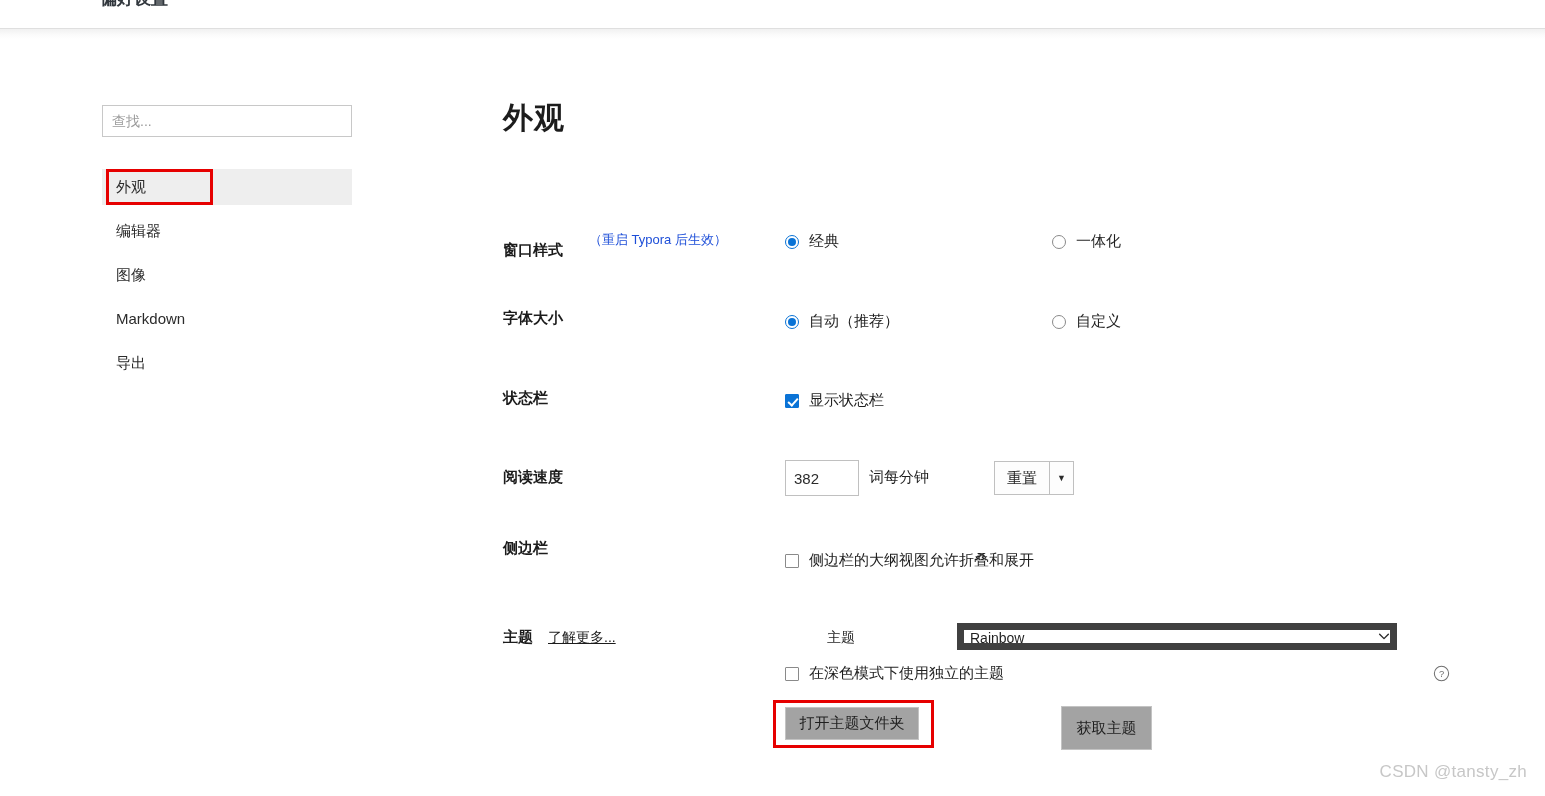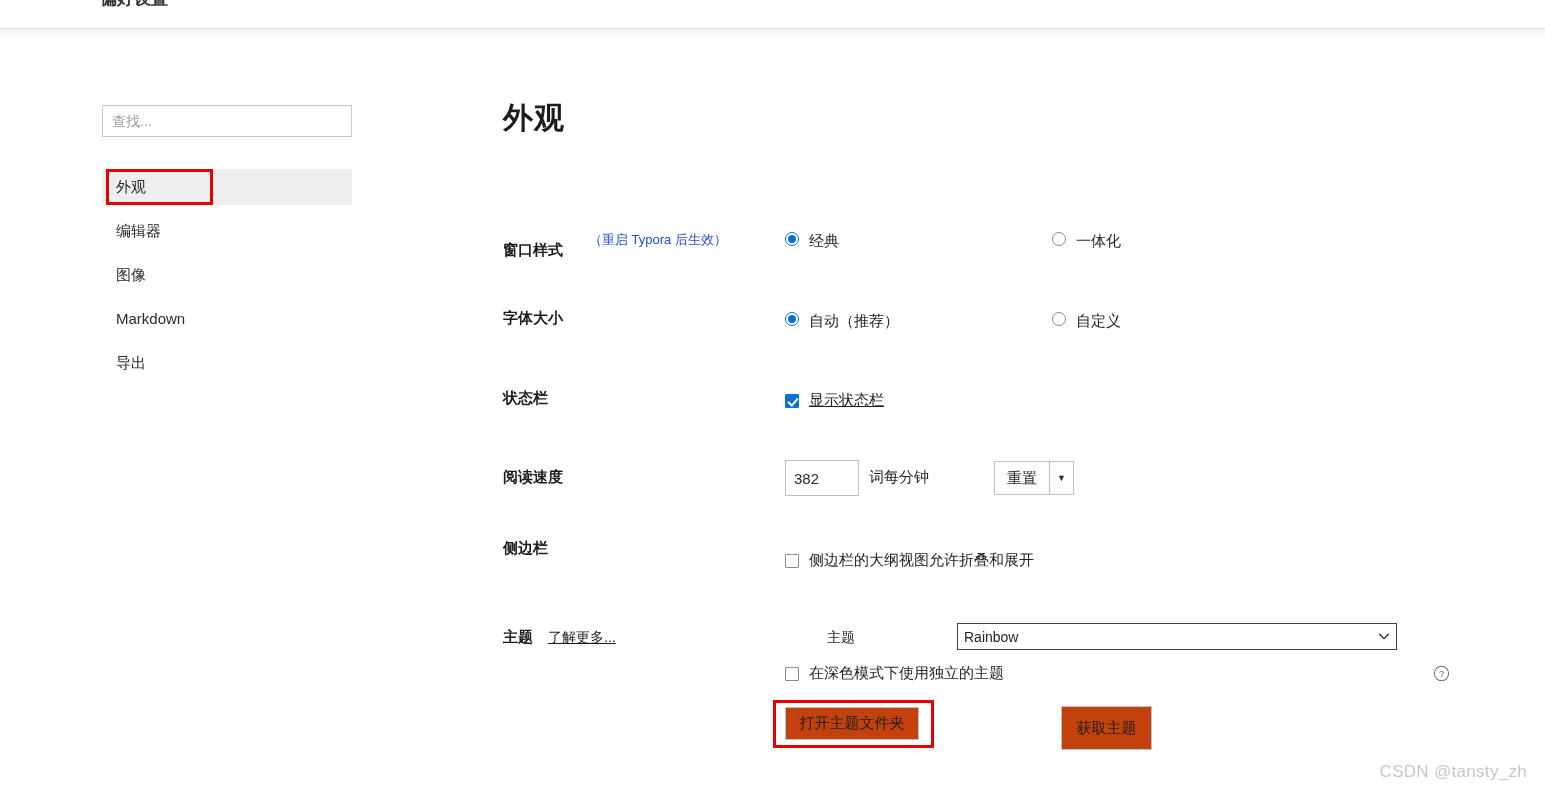--- a/index.html
+++ b/index.html
@@ -114,20 +114,21 @@
     position: absolute;
     font-size: 13px;
     color: #1d4ed8;
     white-space: nowrap;
   }
 
   
   .radio-opt {
     position: absolute;
     display: flex;
+    align-items: center;
     white-space: nowrap;
     font-size: 15px;
     color: #1f1f1f;
   }
   .radio-dot {
     width: 14px; height: 14px;
     border-radius: 50%;
     box-sizing: border-box;
     border: 1px solid #8a8a8a;
     background: #ffffff;
@@ -247,21 +248,21 @@
     left: 827px; top: 590px;
     font-size: 14px;
     color: #1f1f1f;
     white-space: nowrap;
   }
   .theme-select {
     position: absolute;
     left: 957px; top: 584px;
     width: 440px; height: 27px;
     box-sizing: border-box;
-    border: 1px solid #404040;
+    border: 7px solid #404040;
     background: #ffffff;
     font-family: "Liberation Sans", sans-serif;
     font-size: 14px;
     color: #1f1f1f;
     padding: 0 6px;
     outline: none;
     -webkit-appearance: none;
     appearance: none;
     border-radius: 0;
   }
@@ -270,21 +271,21 @@
     left: 1377px; top: 590px;
     width: 14px; height: 14px;
     pointer-events: none;
   }
 
   
   .btn {
     position: absolute;
     box-sizing: border-box;
     border: 1px solid #c3c3c3;
-    background: #c2410c;
+    background: #a3a3a3;
     font-size: 15px;
     color: #1f1f1f;
     display: flex; align-items: center; justify-content: center;
     cursor: default;
     white-space: nowrap;
   }
   #open-theme-folder-button { left: 785px; top: 668px; width: 134px; height: 33px; }
   #get-theme-button        { left: 1061px; top: 667px; width: 91px;  height: 44px; }
   .redbox-static {
     position: absolute;
@@ -369,21 +370,21 @@
   <div class="radio-opt" style="left:785px; top:273px;">
     <span class="radio-dot on"></span>
     <span>自动（推荐）</span>
   </div>
   <div class="radio-opt" style="left:1052px; top:273px;">
     <span class="radio-dot"></span>
     <span>自定义</span>
   </div>
 
   <div class="row-label" style="top:350px;">状态栏</div>
-  <div class="check-opt" style="left:785px; top:352px;text-decoration:underline;">
+  <div class="check-opt" style="left:785px; top:352px;">
     <span class="check-box on"></span>
     <span>显示状态栏</span>
   </div>
 
   <div class="row-label" style="top:429px;">阅读速度</div>
   <input class="num-field" type="text" value="382" style="">
   <div class="unit-label">词每分钟</div>
   <div class="split-button">
     <div class="split-main">重置</div>
     <div class="split-arrow">▼</div>

